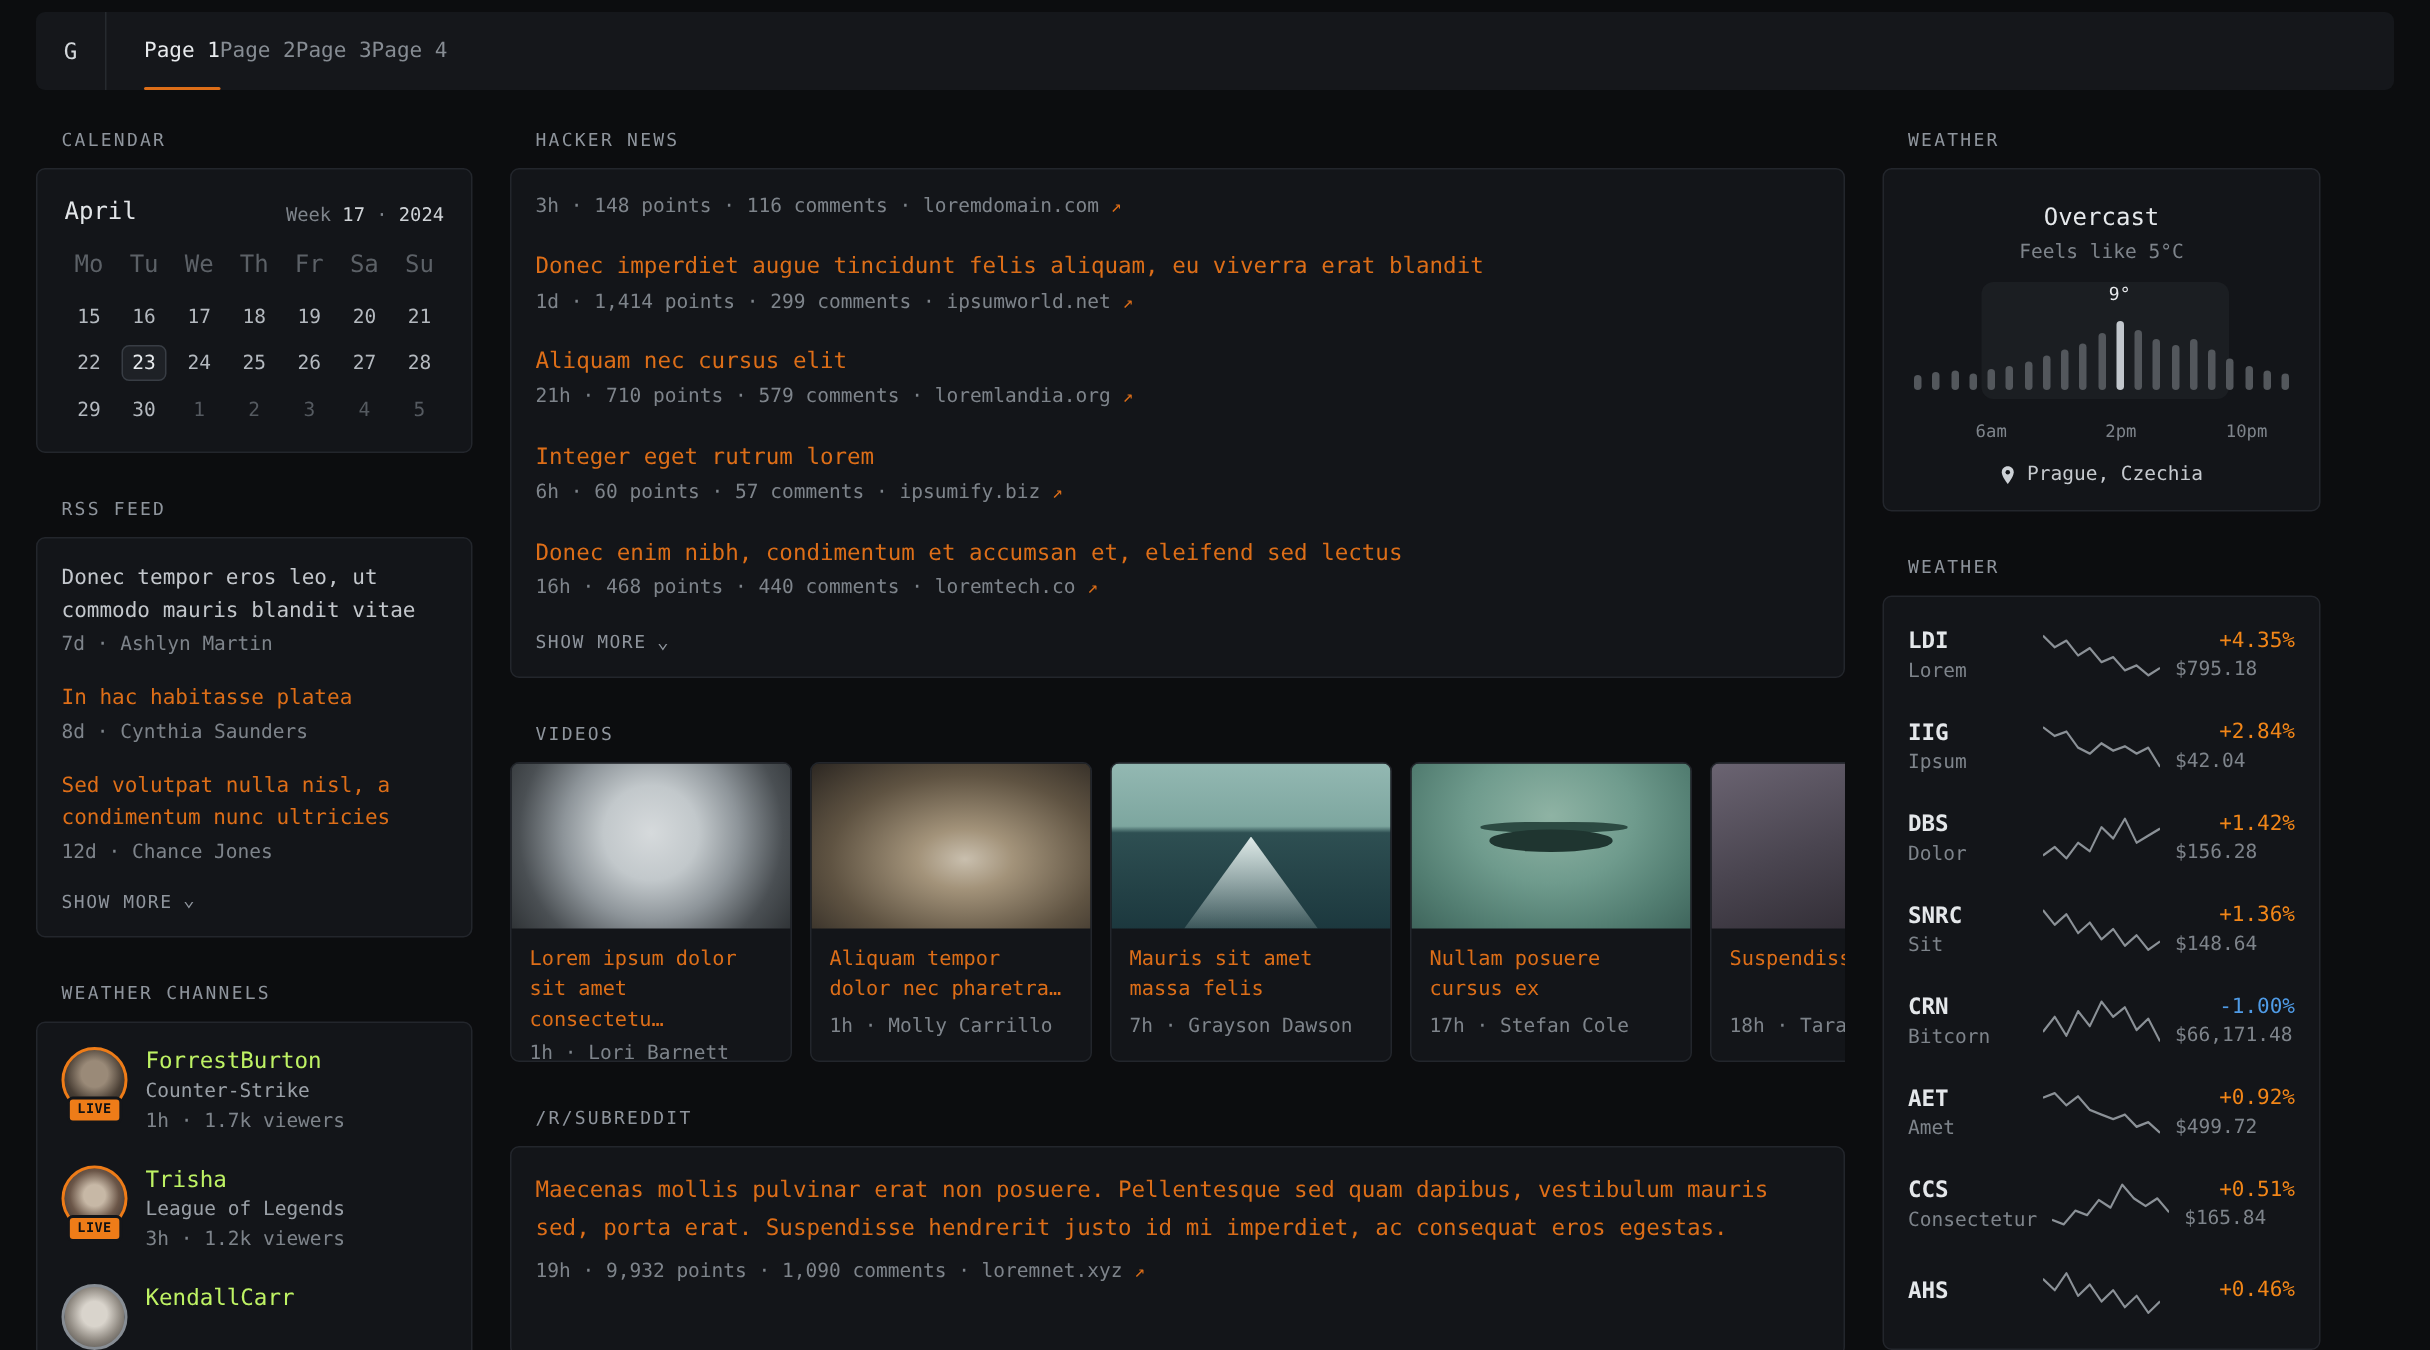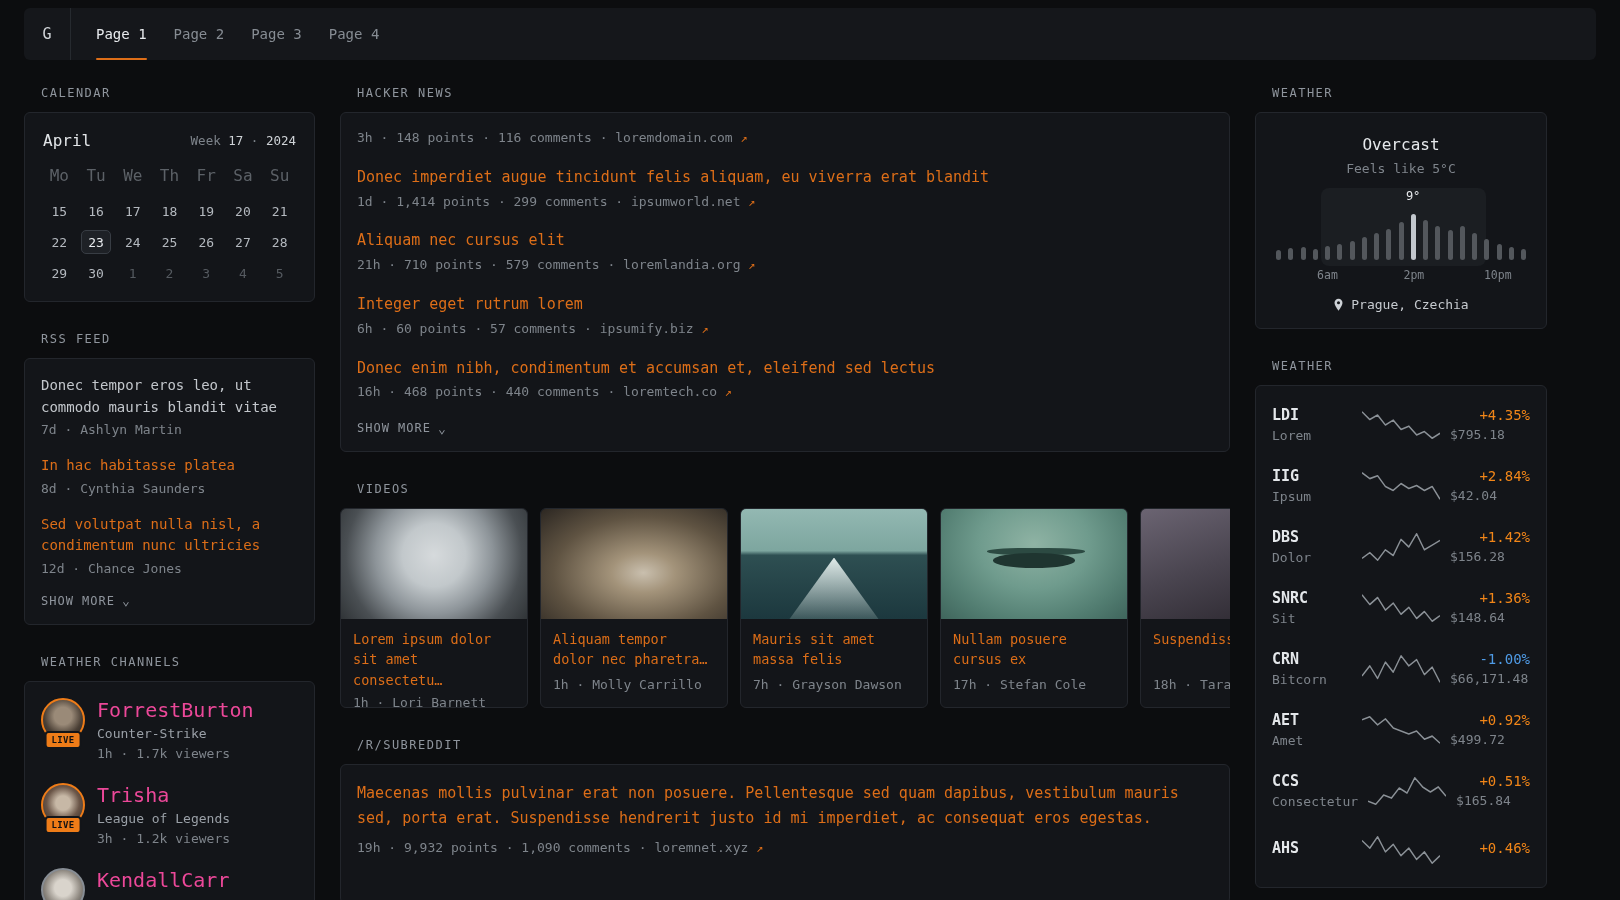--- a/index.html
+++ b/index.html
@@ -19,35 +19,35 @@
   *{box-sizing:border-box;margin:0;padding:0}
   html,body{background:var(--bg)}
   body{
     width:1620px;height:900px;overflow:hidden;
     font-family:"DejaVu Sans Mono","Liberation Mono",monospace;
     color:var(--text);font-size:14px;
   }
   
   .topbar{height:52px;margin:8px 24px 0;background:#15171b;border-radius:6px;display:flex;align-items:stretch}
   .logo{width:47px;display:flex;align-items:center;justify-content:center;font-size:15px;color:#d3d7db;border-right:1px solid #262a2f;flex:none;cursor:pointer}
-  .tabs{display:flex;gap:27px;padding-left:25px}
+  .tabs{display:flex;padding-left:25px}
   .tab{position:relative;display:flex;align-items:center;font-size:14px;color:#868c93;cursor:pointer}
   .tab.active{color:#e8ebee}
   .tab.active::after{content:"";position:absolute;left:0;right:0;bottom:0;height:2px;background:var(--accent);border-radius:1px}
   
   .content{display:grid;grid-template-columns:291px 890px 292px;column-gap:25px;padding:26px 24px 0;align-items:start}
   .widget{margin-bottom:30px}
   .widget-title{font-size:12px;letter-spacing:1.5px;color:var(--title);margin:0 0 12px 17px}
   .card{background:var(--card);border:1px solid var(--border);border-radius:6px;padding:16px}
   .meta{font-size:13px;color:var(--muted);line-height:1.45}
   .show-more{display:flex;align-items:center;gap:7px;margin-top:15px;font-size:12px;letter-spacing:1px;color:var(--title);cursor:pointer}
   .chev{font-size:13px;line-height:1}
   .ext{color:var(--accent);font-size:12px;cursor:pointer}
   
-  .cal-header{display:flex;justify-content:space-between;align-items:center;padding:2px 2px 0}
+  .cal-header{display:flex;justify-content:space-between;align-items:flex-end;padding:2px 2px 0}
   .cal-month{font-size:16px;color:#e2e5e8}
   .cal-week{font-size:12.5px}
   .cal-week .dim{color:var(--muted)}
   .cal-week .lite{color:#cfd3d7}
   .cal-grid{display:grid;grid-template-columns:repeat(7,1fr);row-gap:7px;justify-items:center;margin-top:14px}
   .cal-grid.cal-dow{margin-top:16px}
   .dow{font-size:16px;color:var(--muted-2)}
   .day{width:30px;height:24px;line-height:24px;text-align:center;font-size:13px;color:#b4b9bf;border-radius:5px;border:1px solid transparent}
   .day.other{color:#555a60}
   .day.today{background:#1e2126;border-color:#383d44;color:#e8ebee}
@@ -59,21 +59,21 @@
   
   .tw-row{display:flex;gap:12px;margin-bottom:19px;align-items:flex-start;cursor:pointer}
   .tw-avatar-wrap{position:relative;flex:none}
   .tw-avatar{width:44px;height:44px;border-radius:50%;border:2px solid #878d94}
   .tw-avatar.live-ring{border-color:var(--live)}
   .tw-avatar[data-avatar="forrest"]{background:radial-gradient(circle at 50% 40%,#9a8a78 0%,#9a8a78 28%,#4a3f35 60%,#17181a 100%)}
   .tw-avatar[data-avatar="trisha"]{background:radial-gradient(circle at 50% 45%,#c7b8a6 0%,#c7b8a6 24%,#6b5648 55%,#242021 100%)}
   .tw-avatar[data-avatar="kendall"]{background:radial-gradient(circle at 50% 45%,#d9d4cc 0%,#d9d4cc 28%,#8e8880 60%,#3a3836 100%)}
   .live-badge{position:absolute;left:50%;bottom:-7px;transform:translateX(-50%);background:var(--live);color:#101113;font-size:9px;font-weight:bold;letter-spacing:.3px;padding:2px 5px;border-radius:4px;border:2px solid var(--card);display:none}
   .live-badge.on{display:block}
-  .tw-name{font-size:20px;color:#ec4899;margin-bottom:4px}
+  .tw-name{font-size:15px;color:#bef264;margin-bottom:4px}
   .tw-game{font-size:13px;color:#9aa0a7;margin-bottom:4px}
   
   .hn-item{margin-bottom:19px}
   .hn-title{font-size:15px;color:var(--accent);line-height:1.45;cursor:pointer;margin-bottom:4px}
   
   .video-row{display:flex;gap:12px;overflow:hidden}
   .video-card{width:188px;flex:0 0 188px;height:200px;background:var(--card);border:1px solid var(--border);border-radius:6px;display:flex;flex-direction:column;overflow:hidden;cursor:pointer}
   .thumb{height:110px;flex:none;position:relative;overflow:hidden}
   .thumb[data-thumb="concrete-sky"]{background:radial-gradient(circle at 50% 42%,#d6dadc 0%,#c2c8cb 28%,#8d9499 52%,#4a4f53 78%,#303437 100%)}
   .thumb[data-thumb="camera-hands"]{background:radial-gradient(ellipse at 55% 58%,#c9bfae 0%,#a3937a 22%,#5f5342 62%,#2c2722 100%)}
@@ -90,21 +90,21 @@
   
   .wx-card{text-align:center;padding:18px 16px 16px}
   .wx-cond{font-size:16px;color:#e6e9ec;margin-top:4px}
   .wx-feels{font-size:13px;color:var(--muted);margin-top:7px}
   .wx-chart{position:relative;height:78px;margin-top:12px}
   .wx-highlight{position:absolute;left:19%;width:64%;top:0;bottom:0;background:#1b1e22;border-radius:8px}
   .wx-bars{position:absolute;left:4px;right:4px;bottom:6px;height:46px;display:flex;align-items:flex-end;justify-content:space-between}
   .wx-bar{width:5px;border-radius:2.5px;background:#53575c}
   .wx-bar.peak{background:#c2c7cd}
   .wx-peak-label{position:absolute;top:1px;left:54.7%;transform:translateX(-50%);font-size:12px;color:#e8eaed}
-  .wx-times{position:relative;height:15px;margin-top:2px;font-size:11.5px;color:var(--muted)}
+  .wx-times{position:relative;height:15px;margin-top:14px;font-size:11.5px;color:var(--muted)}
   .wx-times .t{position:absolute;transform:translateX(-50%)}
   .wx-times .t0{left:21.5%}
   .wx-times .t1{left:55%}
   .wx-times .t2{left:87.5%}
   .wx-loc{display:flex;align-items:center;justify-content:center;gap:7px;margin-top:14px;font-size:13px;color:#c6cacf}
   
   .stocks-card{padding:8px 16px}
   .stock-row{display:grid;grid-template-columns:1fr 78px 1fr;align-items:center;column-gap:10px;padding:12px 0}
   .ticker{font-size:15px;font-weight:bold;color:#e4e7ea;margin-bottom:4px}
   .sname{font-size:13px;color:var(--muted)}

